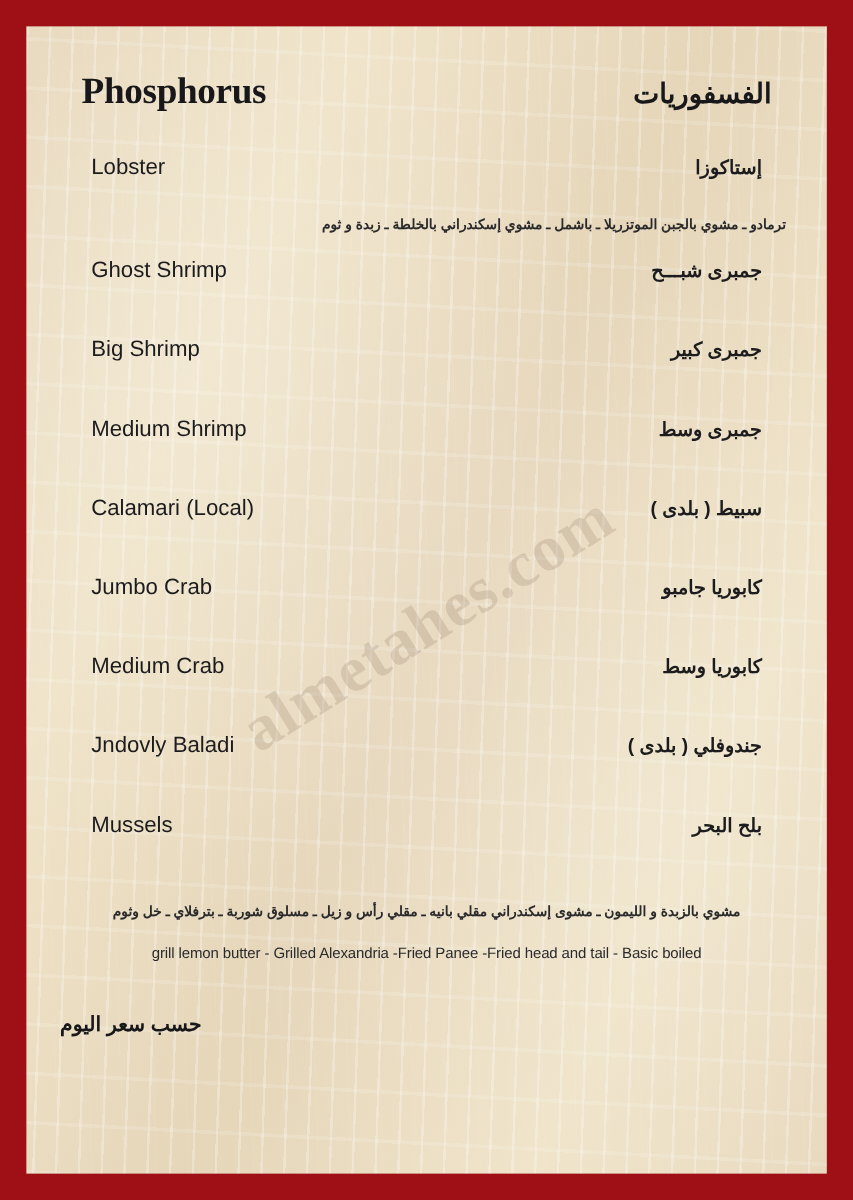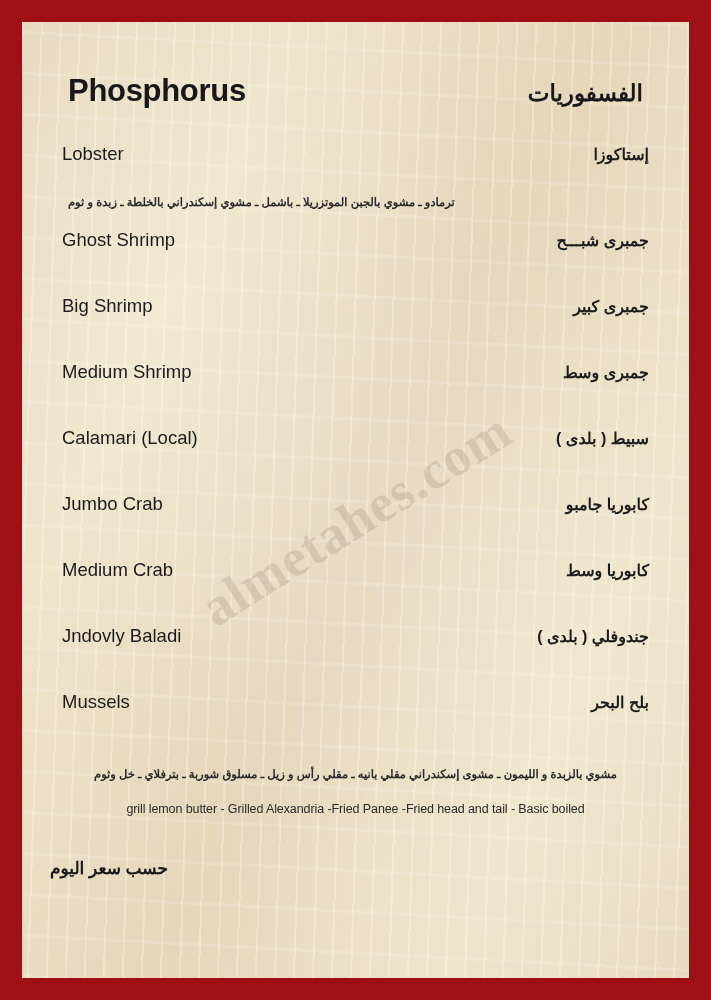--- a/index.html
+++ b/index.html
@@ -64,58 +64,59 @@
     white-space: nowrap;
     letter-spacing: 1px;
     pointer-events: none;
     font-family: "Liberation Serif", serif;
   }
 
   .title-row {
     display: flex;
     align-items: baseline;
     justify-content: space-between;
-    margin: 21px 18px 34px 18px;
+    margin: 6px 18px 34px 18px;
+    font-family: Liberation Serif, serif;
   }
   .title-en {
     font-size: 31px;
     font-weight: bold;
     color: #18181a;
     letter-spacing: -0.3px;
   }
   .title-ar {
     font-size: 23px;
     font-weight: bold;
     color: #18181a;
     direction: rtl;
   }
 
   .item-row {
     display: flex;
     align-items: baseline;
     justify-content: space-between;
-    margin: 0 12px;
+    margin: 0 26px;
     height: 66px;
   }
   .item-row.first { height: 62px; }
   .item-en {
     font-size: 18.5px;
     color: #1c1c1e;
     font-weight: 500;
   }
   .item-ar {
     font-size: 16px;
     color: #1c1c1e;
     font-weight: bold;
     direction: rtl;
   }
 
   .note-ar {
     margin: -10px 6px 0 18px;
-    text-align: left;
+    text-align: right;
     direction: rtl;
     font-size: 11.5px;
     color: #2a2a2c;
     font-weight: bold;
     height: 34px;
   }
 
   .footer {
     margin: 10px 14px 0 14px;
     text-align: center;

